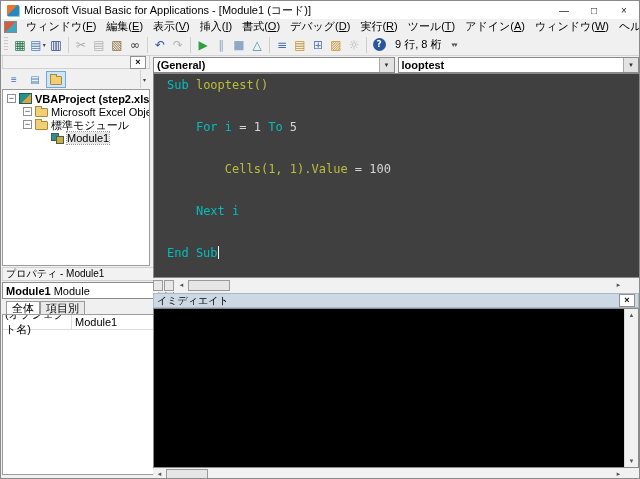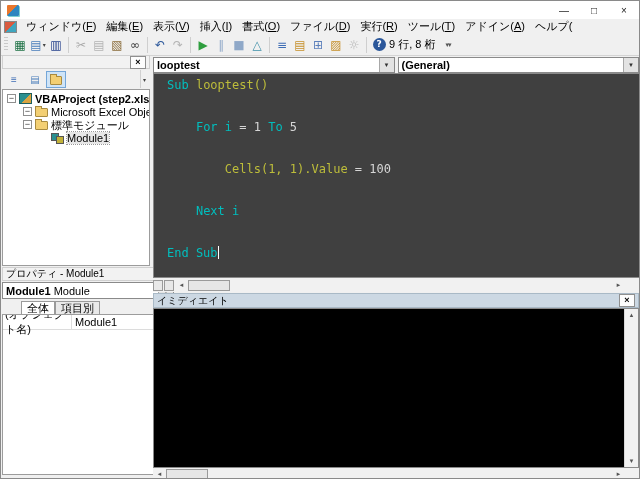--- a/index.html
+++ b/index.html
@@ -27,21 +27,21 @@
            border-bottom:1px solid #d4d4d4;display:flex;align-items:center;padding-left:2px;font-size:11px}
   .tb-grip{width:4px;height:15px;margin:0 3px 0 1px;
            background:repeating-linear-gradient(#c9c9c9 0 1px,transparent 1px 3px);flex:none}
   .tb-buttons{display:flex;align-items:center}
   .tb-btn{height:18px;min-width:18px;display:flex;align-items:center;justify-content:center;flex:none}
   .tb-glyph{font-size:12px;line-height:1;font-family:"DejaVu Sans",sans-serif}
   .tb-caret{font-size:6px;margin-left:1px;color:#444}
   .tb-sep{width:1px;height:16px;background:#cfcfcf;margin:0 3px;flex:none}
   .help-circle{background:#2b579a;color:#fff !important;border-radius:50%;width:13px;height:13px;
                display:flex;align-items:center;justify-content:center;font-size:9px;font-weight:bold}
-  .tb-status{margin-left:1px;font-size:11px;white-space:nowrap}
+  .tb-status{margin-left:7px;font-size:11px;white-space:nowrap}
   .tb-overflow{margin-left:10px;font-size:7px;color:#555;letter-spacing:-1px}
   
   .panel-title{height:14px;background:#f2f2f2;border:1px solid #d0d0d0;display:flex;align-items:center;
                font-size:10px;padding:0 3px;box-sizing:border-box}
   .panel-close{margin-left:auto;width:14px;height:11px;border:1px solid #8f8f8f;background:#fdfdfd;
                display:flex;align-items:center;justify-content:center;font-size:9px;font-weight:bold;line-height:1}
   .combo-btn{margin-left:auto;width:14px;align-self:stretch;background:#e3e3e3;border-left:1px solid #a8a8a8;
              display:flex;align-items:center;justify-content:center;font-size:6px;color:#333;flex:none}
   
   #project-panel{position:absolute;left:1px;top:54px;width:148px;height:211px;display:flex;flex-direction:column}
@@ -68,21 +68,21 @@
   .ti-worksheet::after{content:"";position:absolute;left:-3px;bottom:-2px;width:5px;height:5px;background:#1e7145}
   .ti-workbook{width:10px;background:#fff;border:1px solid #767676}
   .ti-workbook::after{content:"";position:absolute;left:-3px;bottom:-2px;width:5px;height:5px;background:#2a8f8f}
   .ti-module{border:none;background:transparent}
   .ti-module::before{content:"";position:absolute;left:0;top:1px;width:6px;height:6px;background:#2a8f8f;border:1px solid #555}
   .ti-module::after{content:"";position:absolute;left:5px;top:4px;width:6px;height:6px;background:#c2b23a;border:1px solid #555}
   
   #prop-panel{position:absolute;left:1px;top:266px;width:172px;height:208px;display:flex;flex-direction:column}
   .prop-combo{height:15px;background:#fff;border:1px solid #8a8a8a;display:flex;align-items:center;
               font-size:11px;padding-left:3px;margin-top:1px}
-  .ptabs{display:flex;font-size:11px;padding:2px 1px 0 19px;height:15px;box-sizing:border-box}
+  .ptabs{display:flex;font-size:11px;padding:2px 1px 0 4px;height:15px;box-sizing:border-box}
   .ptab{border:1px solid #9a9a9a;border-bottom:none;padding:0 5px;background:#e9e9e9;line-height:13px}
   .ptab.active{background:#fff;font-weight:normal}
   .prop-grid{flex:1;background:#fff;border:1px solid #9c9c9c;font-size:11px;overflow:hidden}
   .prop-row{display:flex;height:14px;border-bottom:1px solid #dcdcdc;align-items:center}
   .prop-name{width:66px;border-right:1px solid #dcdcdc;padding-left:2px;align-self:stretch;display:flex;align-items:center}
   .prop-value{padding-left:3px}
   
   #code-combos{position:absolute;left:152px;top:56px;width:486px;height:16px;display:flex;gap:3px}
   .combo{flex:1;background:#fff;border:1px solid #8a8a8a;display:flex;align-items:center;
          font-size:11px;font-weight:bold;padding-left:3px;box-sizing:border-box}
@@ -106,39 +106,41 @@
              border:1px solid #a9b9c6;display:flex;align-items:center;font-size:10px;padding:0 3px;box-sizing:border-box}
   #imm-body{position:absolute;left:152px;top:307px;width:486px;height:160px;background:#000;
             border:1px solid #8a8a8a;box-sizing:border-box}
   #imm-hscroll{left:152px;top:467px;width:486px;height:12px}
 </style>
 </head>
 <body>
 
 <div class="titlebar">
   <span class="vba-logo"></span>
+  <span>Microsoft Visual Basic for Applications - [Module1 (コード)]</span>
   <span class="win-controls">
     <span class="win-btn">—</span>
     <span class="win-btn">□</span>
     <span class="win-btn">×</span>
   </span>
 </div>
 
 <div class="menubar">
   <span class="mdi-icon"></span>
   <span style="display:flex">
       <span class="menu-item"><span>ウィンドウ(</span><u>F</u><span>)</span></span>
       <span class="menu-item"><span>編集(</span><u>E</u><span>)</span></span>
       <span class="menu-item"><span>表示(</span><u>V</u><span>)</span></span>
       <span class="menu-item"><span>挿入(</span><u>I</u><span>)</span></span>
       <span class="menu-item"><span>書式(</span><u>O</u><span>)</span></span>
-      <span class="menu-item"><span>ファイル(</span><u>D</u><span>)</span></span>
+      <span class="menu-item"><span>デバッグ(</span><u>D</u><span>)</span></span>
       <span class="menu-item"><span>実行(</span><u>R</u><span>)</span></span>
       <span class="menu-item"><span>ツール(</span><u>T</u><span>)</span></span>
       <span class="menu-item"><span>アドイン(</span><u>A</u><span>)</span></span>
+      <span class="menu-item"><span>ウィンドウ(</span><u>W</u><span>)</span></span>
       <span class="menu-item"><span>ヘルプ(</span></span>
     </span>
 
 </div>
 
 <div class="toolbar">
   <span class="tb-grip"></span>
   <span class="tb-buttons">
       <span class="tb-btn">
         <span class="tb-glyph" style="color: rgb(30, 113, 69);">▦</span>
@@ -265,25 +267,25 @@
   <div class="prop-grid">
       <div class="prop-row">
         <span class="prop-name">(オブジェクト名)</span>
         <span class="prop-value">Module1</span>
       </div>
     </div>
 </div>
 
 <div id="code-combos">
   <div class="combo">
+    <span>(General)</span>
+    <span class="combo-btn">▼</span>
+  </div>
+  <div class="combo">
     <span>looptest</span>
-    <span class="combo-btn">▼</span>
-  </div>
-  <div class="combo">
-    <span>(General)</span>
     <span class="combo-btn">▼</span>
   </div>
 </div>
 
 <div id="code-area">
   <div class="code-lines"><div class="code-line"><span style="color: rgb(0, 190, 190);">Sub </span><span style="color: rgb(189, 189, 58);">looptest()</span></div><div class="code-line">&nbsp;</div><div class="code-line"><span style="color: rgb(214, 214, 214);">    </span><span style="color: rgb(0, 190, 190);">For i </span><span style="color: rgb(214, 214, 214);">= 1 </span><span style="color: rgb(0, 190, 190);">To </span><span style="color: rgb(214, 214, 214);">5</span></div><div class="code-line">&nbsp;</div><div class="code-line"><span style="color: rgb(214, 214, 214);">        </span><span style="color: rgb(189, 189, 58);">Cells(1, 1).Value </span><span style="color: rgb(214, 214, 214);">= 100</span></div><div class="code-line">&nbsp;</div><div class="code-line"><span style="color: rgb(214, 214, 214);">    </span><span style="color: rgb(0, 190, 190);">Next i</span></div><div class="code-line">&nbsp;</div><div class="code-line"><span style="color: rgb(0, 190, 190);">End Sub</span><span class="caret"></span></div></div>
   <div class="vsb">
     <span class="sb-arrow">▲</span>
     <span class="sb-arrow">▼</span>
   </div>

